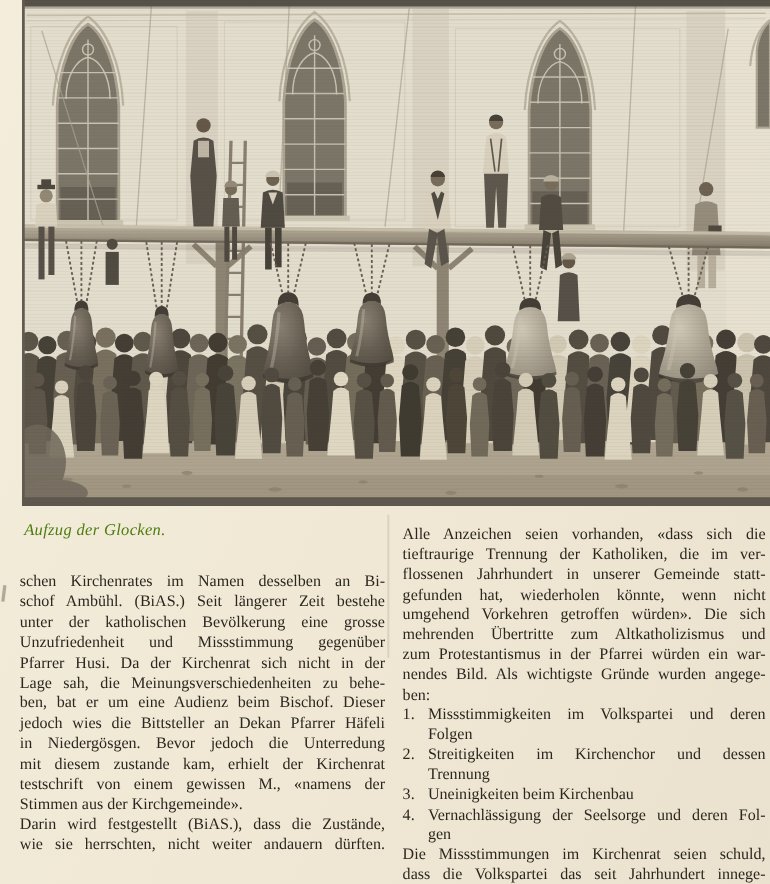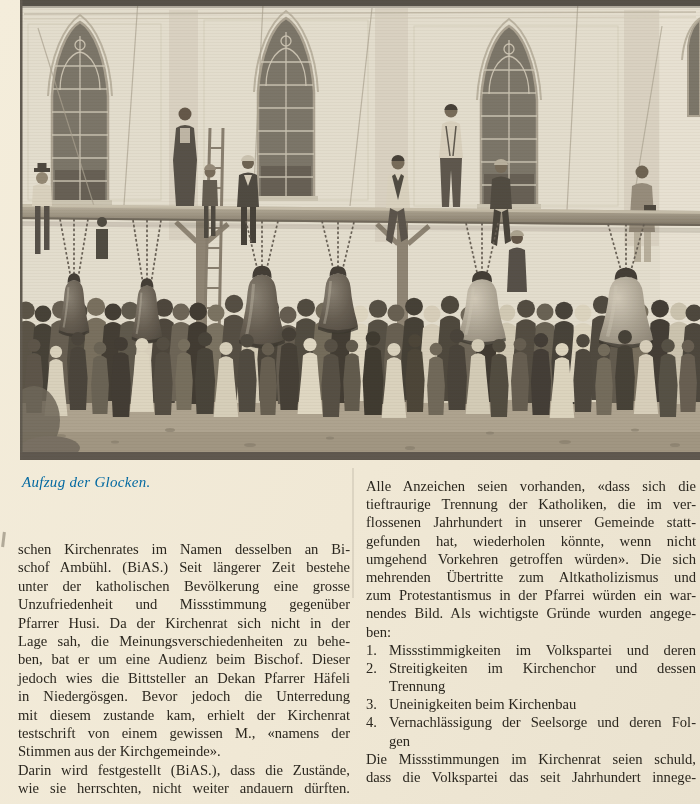--- a/index.html
+++ b/index.html
@@ -14,24 +14,24 @@
     background:#e4dfd1;overflow:hidden;
   }
   .photo svg{display:block;}
   .scanlines{
     position:absolute;left:0;top:0;width:680px;height:460px;pointer-events:none;
     background:repeating-linear-gradient(0deg,rgba(120,108,85,0.05) 0 1px,rgba(255,255,255,0.02) 1px 3px),
                rgba(214,199,163,0.10);
   }
   .caption{
     position:absolute;left:22px;top:474px;width:330px;
-    font-style:italic;font-size:15px;letter-spacing:.3px;color:#0369a1;
+    font-style:italic;font-size:15px;letter-spacing:.3px;color:#4d7c0f;
   }
   .col{position:absolute;font-size:14.6px;}
-  .col-left{left:18px;top:540px;width:332px;}
+  .col-left{left:18px;top:520px;width:332px;}
   .col-right{left:366px;top:477px;width:330px;}
   .tline{display:flex;line-height:18.4px;height:18.4px;white-space:nowrap;}
   .col-right .tline{line-height:18.2px;height:18.2px;}
   .ltxt{flex:1;min-width:0;}
   .just .ltxt{text-align:justify;text-align-last:justify;}
   .ind{padding-left:23px;}
   .lnum{width:23px;flex:none;}
   .crease{position:absolute;left:352px;top:468px;width:2px;height:130px;background:rgba(100,92,75,.14);}
   .margin-mark{position:absolute;left:2px;top:532px;width:3px;height:15px;background:rgba(80,72,58,.4);transform:rotate(7deg);}
 </style>
@@ -381,20 +381,23 @@
       <div class="tline just">
         <span class="ltxt">nendes Bild. Als wichtigste Gründe wurden angege-</span>
       </div>
       <div class="tline">
         <span class="ltxt">ben:</span>
       </div>
       <div class="tline just">
         <span class="lnum">1.</span>
         <span class="ltxt">Missstimmigkeiten im Volkspartei und deren</span>
       </div>
+      <div class="tline ind">
+        <span class="ltxt">Folgen</span>
+      </div>
       <div class="tline just">
         <span class="lnum">2.</span>
         <span class="ltxt">Streitigkeiten im Kirchenchor und dessen</span>
       </div>
       <div class="tline ind">
         <span class="ltxt">Trennung</span>
       </div>
       <div class="tline">
         <span class="lnum">3.</span>
         <span class="ltxt">Uneinigkeiten beim Kirchenbau</span>

